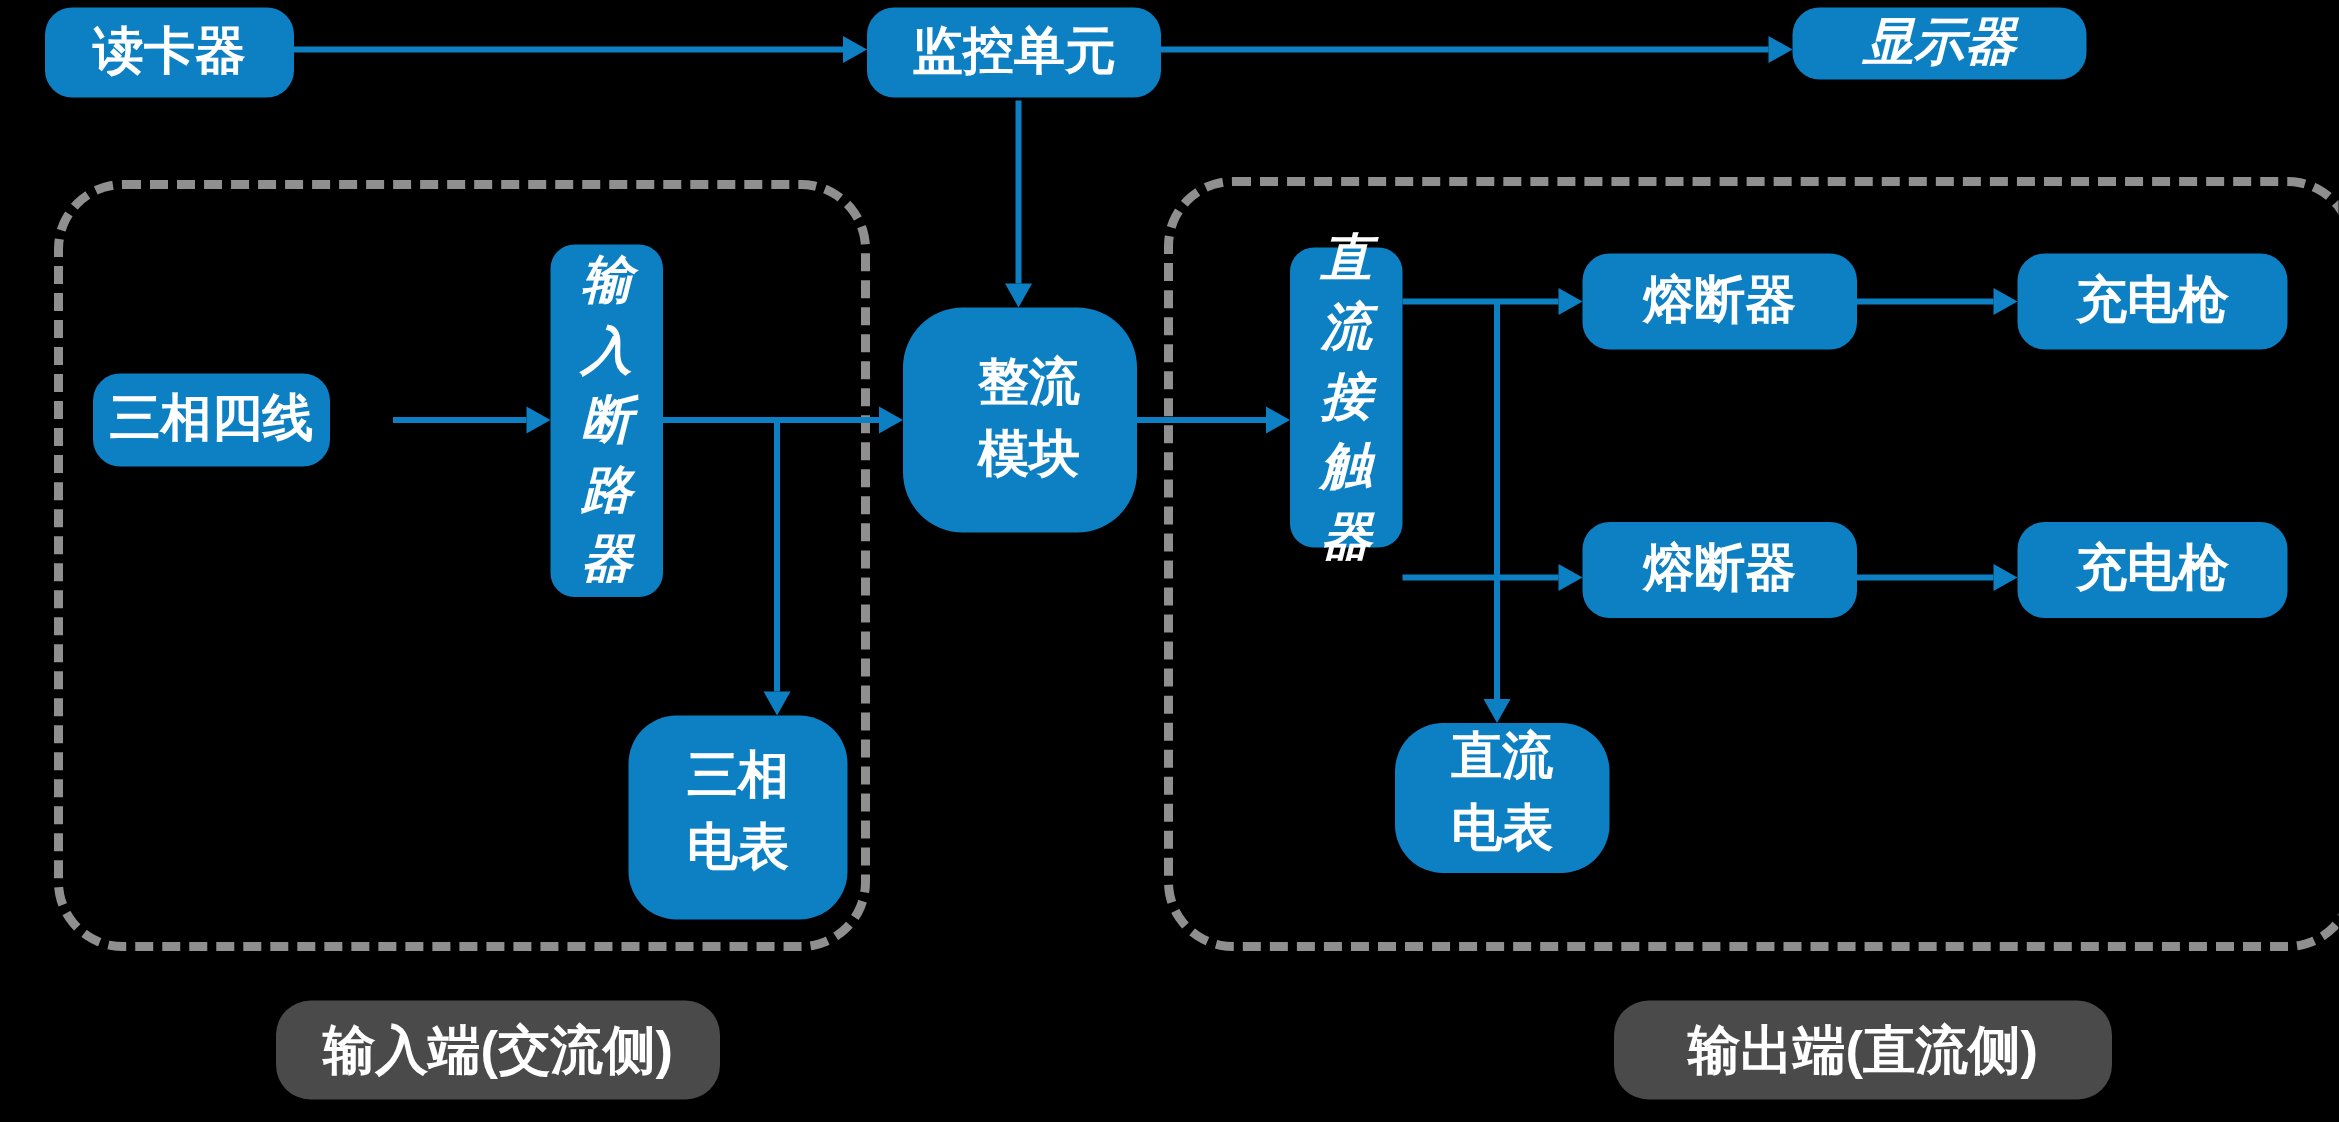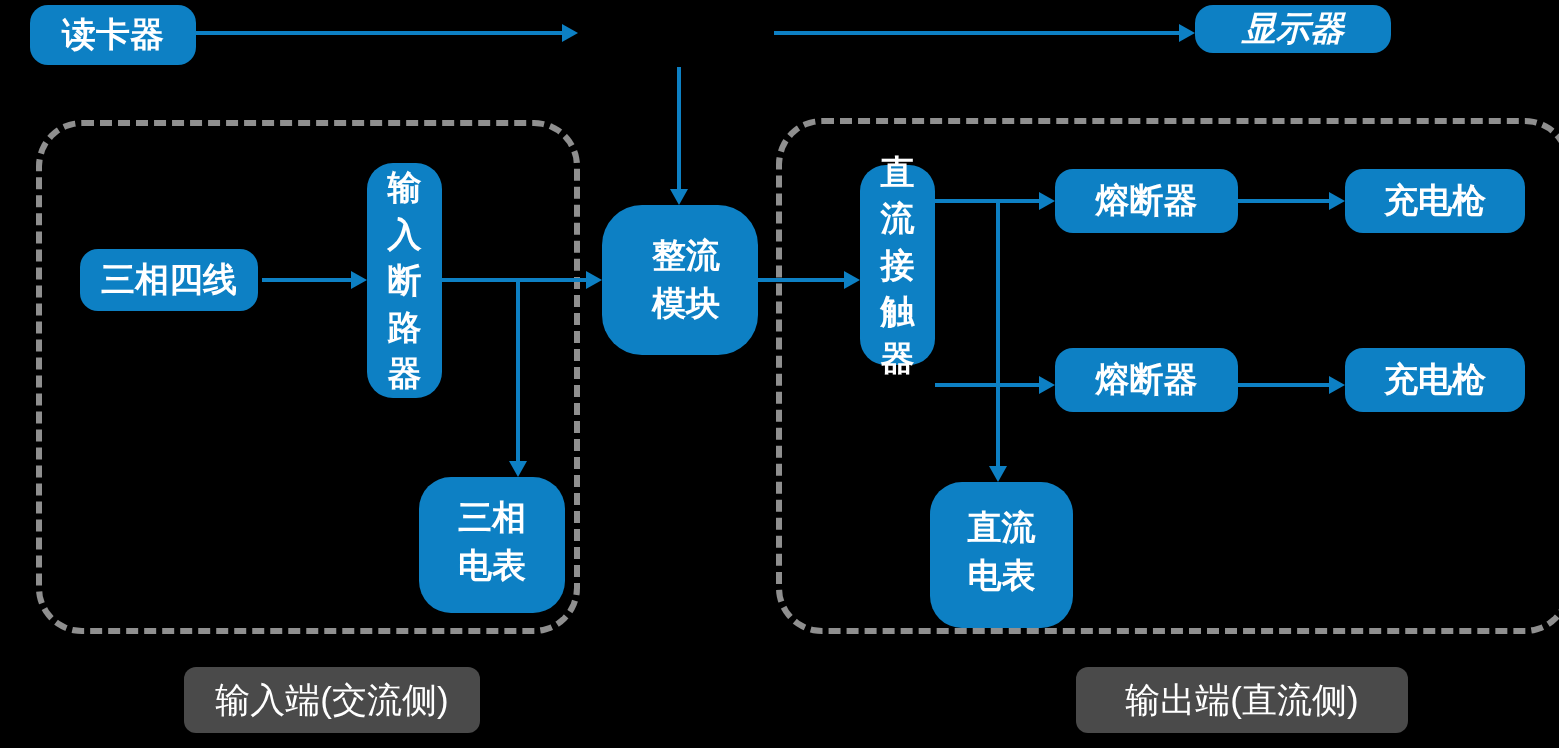--- a/index.html
+++ b/index.html
@@ -12,57 +12,60 @@
   *{box-sizing:border-box;margin:0;padding:0;}
   html,body{width:1559px;height:748px;background:var(--bg);overflow:hidden;
     font-family:"Liberation Sans","DejaVu Sans",sans-serif;}
   .canvas{position:relative;width:1559px;height:748px;background:var(--bg);margin-left:28px;}
 
   
   .node{position:absolute;background:var(--blue);color:var(--node-text);
     display:flex;align-items:center;justify-content:center;text-align:center;
     font-size:34px;font-weight:bold;line-height:1.4;}
   .r18{border-radius:18px;}
-  .r24{border-radius:26px;}
+  .r24{border-radius:16px;font-style:italic;}
   .r34{border-radius:32px;font-family:Liberation Mono, monospace;}
   .r38{border-radius:40px;}
   .two-line{white-space:pre-line;}
   .vert span{display:block;width:36px;word-break:break-all;line-height:1.37;text-align:center;}
 
   
   .group{position:absolute;border:6px dashed var(--group-border);border-radius:46px;background:transparent;}
 
   
-  .caption{position:absolute;background:var(--label-bg);color:#fff;border-radius:12px;
-    display:flex;align-items:center;justify-content:center;font-size:35px;font-weight:normal;}
+  .caption{position:absolute;background:var(--label-bg);color:#fff;border-radius:23px;
+    display:flex;align-items:center;justify-content:center;font-size:35px;font-weight:bold;}
 
   
   .ah{position:absolute;height:4px;background:var(--blue);}
   .ah::after{content:"";position:absolute;right:-16px;top:-7px;width:0;height:0;
     border-top:9px solid transparent;border-bottom:9px solid transparent;border-left:16px solid var(--blue);}
   .av{position:absolute;width:4px;background:var(--blue);}
   .av::after{content:"";position:absolute;bottom:-16px;left:-7px;width:0;height:0;
     border-left:9px solid transparent;border-right:9px solid transparent;border-top:16px solid var(--blue);}
 </style>
 </head>
 <body>
 
 <div class="canvas">
 
   <div class="group" style="left:8px;top:120px;width:544px;height:514px;"></div>
   <div class="group" style="left:748px;top:118px;width:795px;height:516px;"></div>
 
   <div class="node r18" style="left:2px;top:5px;width:166px;height:60px;">
     <span>读卡器</span>
   </div>
+  <div class="node r18" style="left:550px;top:5px;width:196px;height:60px;">
+    <span>监控单元</span>
+  </div>
   <div class="node r18" style="left:1167px;top:5px;width:196px;height:48px;font-style:italic;">
     <span>显示器</span>
   </div>
 
-  <div class="node r18" style="left:52px;top:249px;width:178px;height:62px;">
+  <div class="node r18" style="left:34px;top:249px;width:158px;height:62px;">
     <span>三相四线</span>
   </div>
   <div class="node r24 vert" style="left:339px;top:163px;width:75px;height:235px;">
     <span>输入断路器</span>
   </div>
   <div class="node r34 two-line" style="left:391px;top:477px;width:146px;height:136px;">
     <span class="two-line">三相
 电表</span>
   </div>
 
@@ -79,21 +82,21 @@
   </div>
   <div class="node r18" style="left:1317px;top:169px;width:180px;height:64px;">
     <span>充电枪</span>
   </div>
   <div class="node r18" style="left:1027px;top:348px;width:183px;height:64px;">
     <span>熔断器</span>
   </div>
   <div class="node r18" style="left:1317px;top:348px;width:180px;height:64px;">
     <span>充电枪</span>
   </div>
-  <div class="node r34 two-line" style="left:902px;top:482px;width:143px;height:146px;">
+  <div class="node r34 two-line" style="left:902px;top:482px;width:143px;height:100px;">
     <span class="two-line">直流
 电表</span>
   </div>
 
   <div class="caption" style="left:156px;top:667px;width:296px;height:66px;">
     <span>输入端(交流侧)</span>
   </div>
   <div class="caption" style="left:1048px;top:667px;width:332px;height:66px;">
     <span>输出端(直流侧)</span>
   </div>

